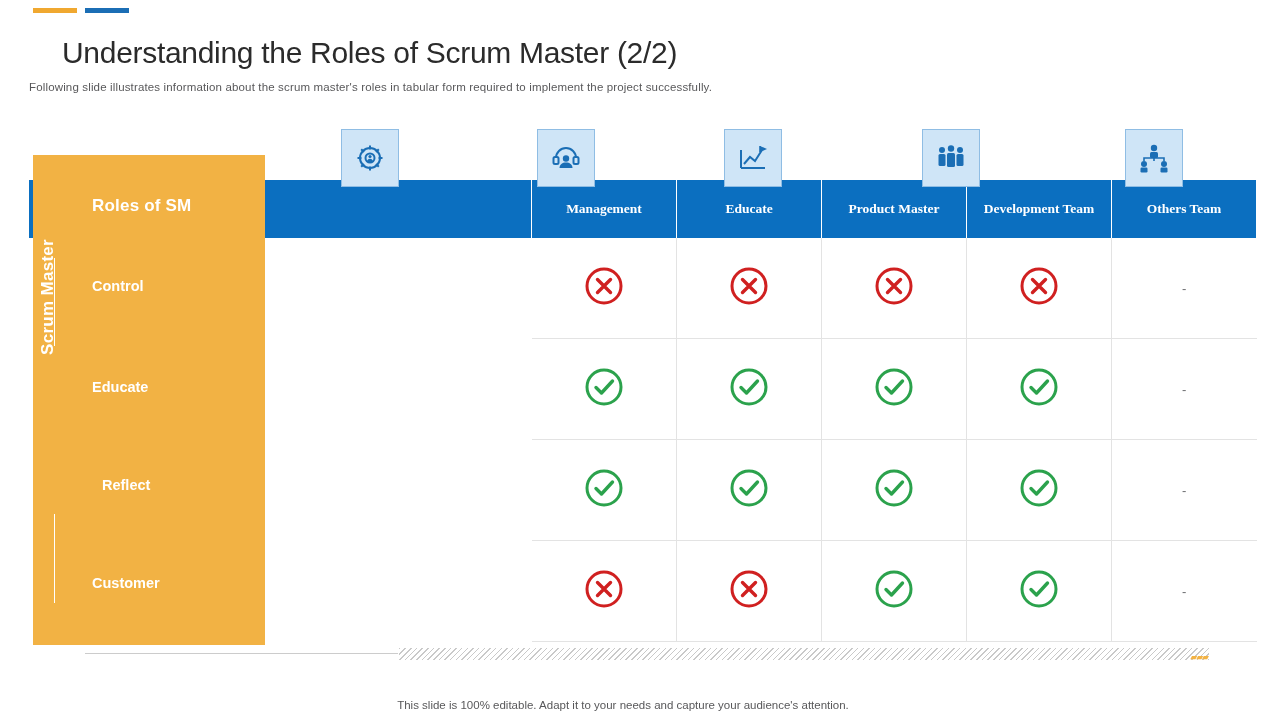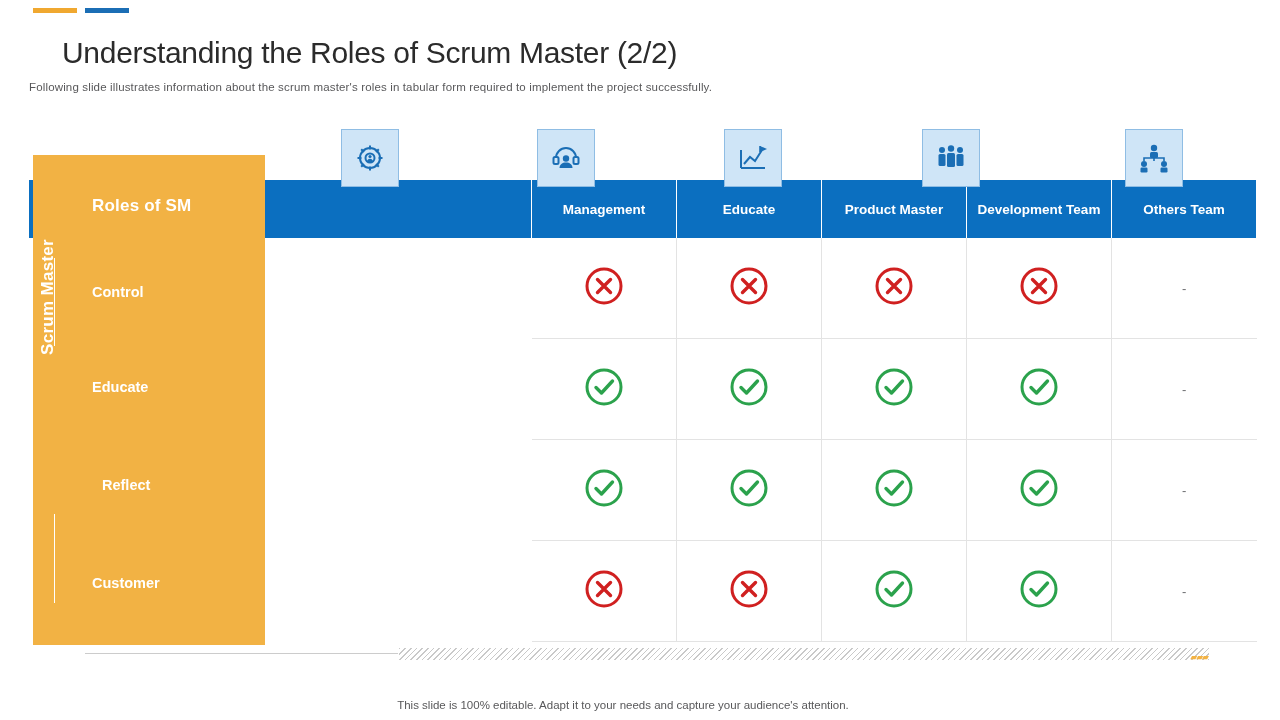--- a/index.html
+++ b/index.html
@@ -63,20 +63,21 @@
   }
   table.roles th {
     background: #0b6fc0;
     color: #ffffff;
     font-size: 13.5px;
     font-weight: bold;
     height: 56px;
     border-right: 1px solid #ffffff;
     text-align: center;
     vertical-align: middle;
+    font-family: Liberation Serif, serif;
   }
   table.roles th.first-col {
     width: 437px;
     text-align: left;
     padding-left: 64px;
   }
   table.roles td {
     height: 98px;
     border-bottom: 1px solid #e3e3e3;
     border-right: 1px solid #e3e3e3;
@@ -118,21 +119,21 @@
     letter-spacing: 0.2px;
   }
   .row-label {
     position: absolute;
     left: 92px;
     font-size: 14.5px;
     font-weight: bold;
     color: #ffffff;
     z-index: 6;
   }
-  .row-label.r1 { top: 284px; }
+  .row-label.r1 { top: 278px; }
   .row-label.r2 { top: 379px; }
   .row-label.r3 { top: 477px; margin-left: 10px; }
   .row-label.r4 { top: 575px; }
 
   .vertical-label {
     position: absolute;
     left: 38px;
     top: 355px;
     transform: rotate(-90deg);
     transform-origin: left top;

